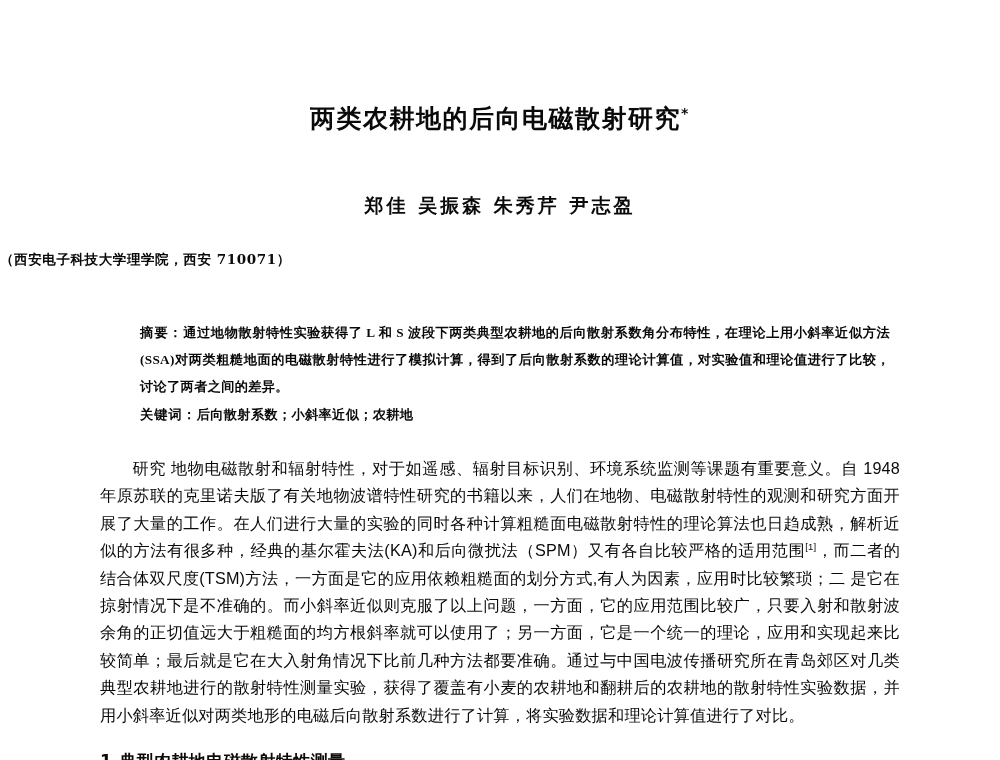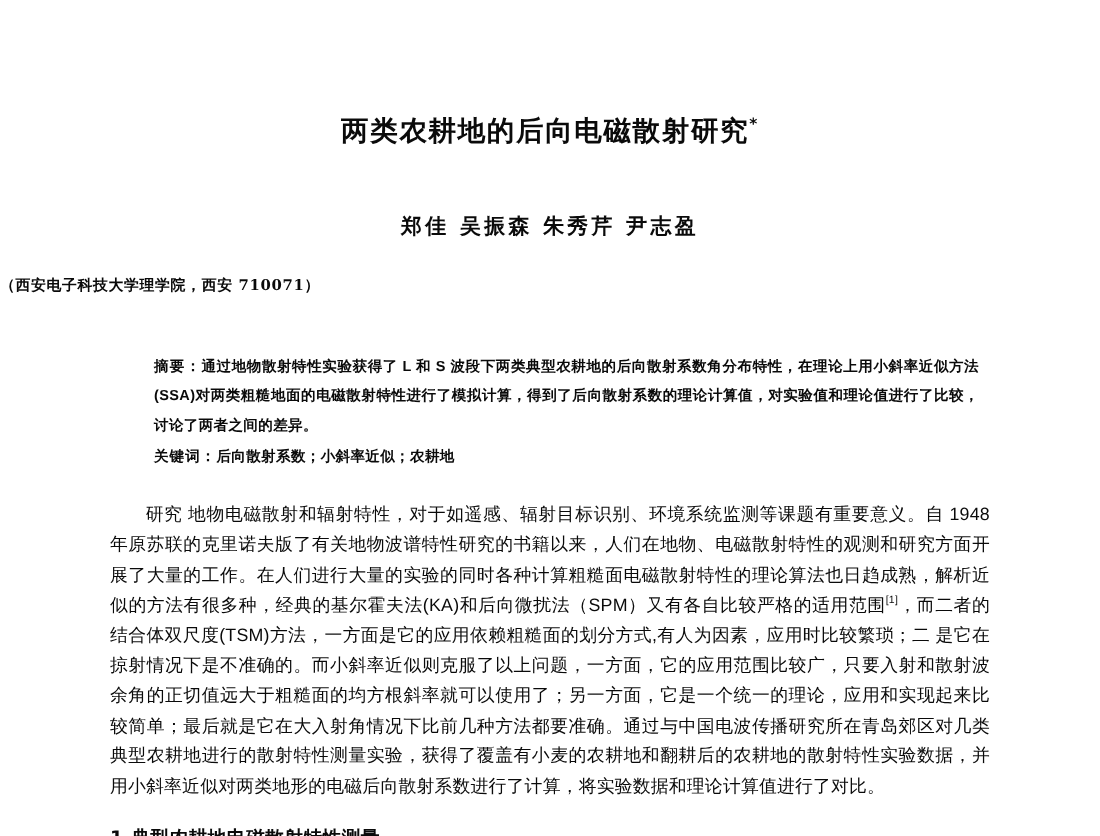--- a/index.html
+++ b/index.html
@@ -60,21 +60,21 @@
     text-align: left;
     font-family: "DejaVu Serif", "Liberation Serif", serif;
     font-size: 13.5px;
     font-weight: bold;
     letter-spacing: 0.6px;
   }
 
   
   .abstract-block {
     margin: 50px 110px 0 140px;
-    font-family: Liberation Sans, sans-serif;
+    font-family: Liberation Serif, serif;
     font-size: 13.2px;
     font-weight: bold;
     line-height: 27px;
     text-align: justify;
     text-justify: inter-ideograph;
     letter-spacing: 0.35px;
   }
   .abstract-body {
     text-indent: 0;
   }

